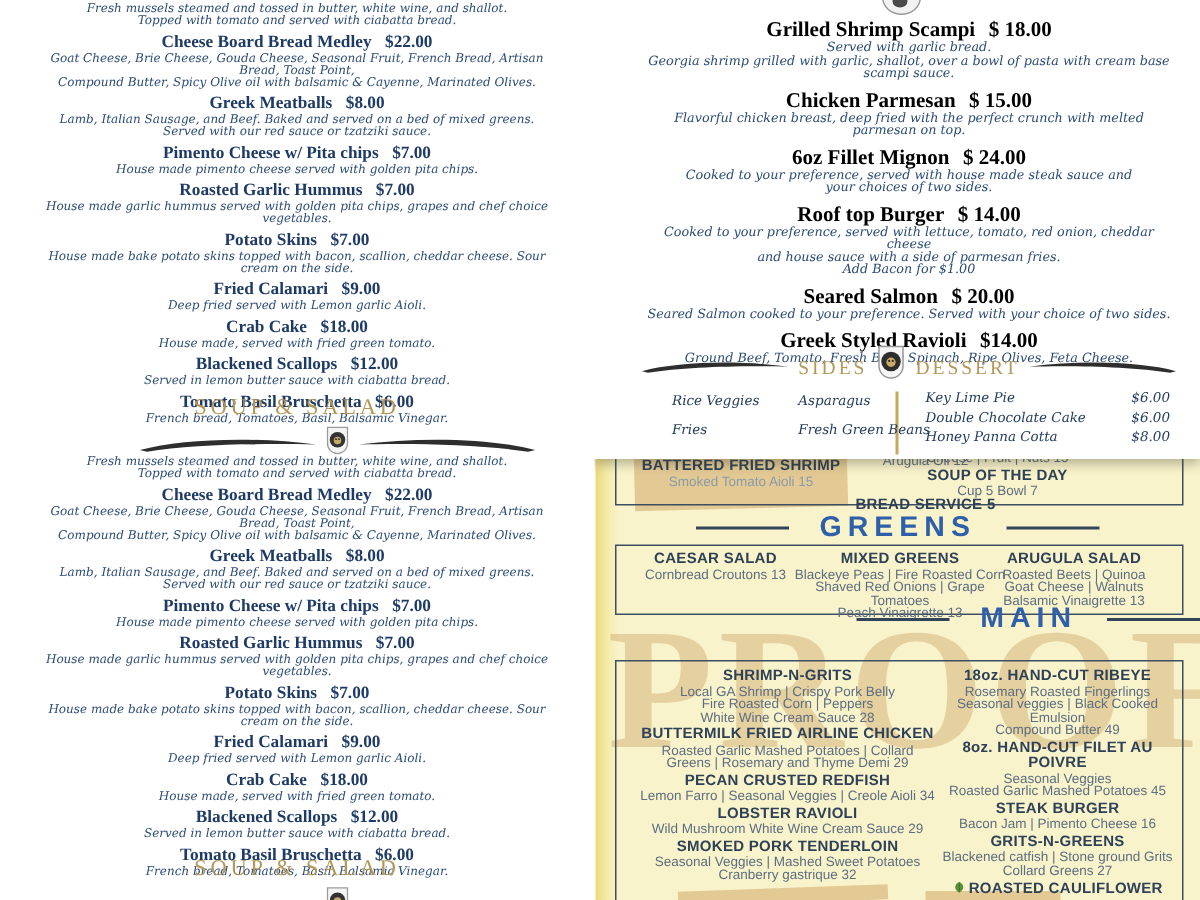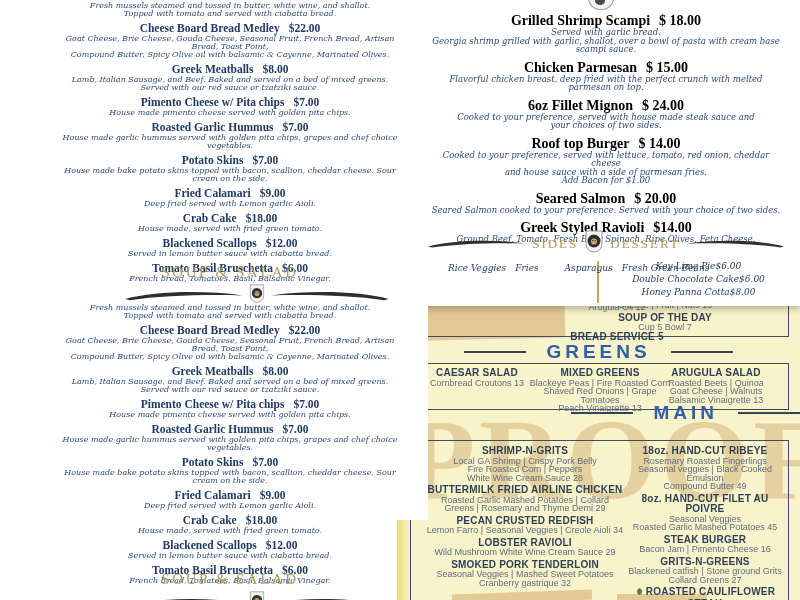--- a/index.html
+++ b/index.html
@@ -1,19 +1,19 @@
 <!DOCTYPE html>
 <html><head>
 <meta charset="utf-8">
 <style>
   html,body{margin:0;padding:0;background:#e9e9e9;}
   #stage{position:relative;width:800px;height:600px;overflow:hidden;background:#ffffff;
          font-family:"Liberation Serif", serif;}
   
-  .page-left{position:absolute;left:0;top:0;width:396px;height:520px;background:#fff;z-index:3;margin-left:32px;}
+  .page-left{position:absolute;left:0;top:0;width:396px;height:520px;background:#fff;z-index:3;}
   .page-right-white{position:absolute;left:396px;top:0;width:404px;height:306px;background:#fff;
                     z-index:2;box-shadow:0 3px 7px rgba(60,60,40,.35);}
   .page-yellow{position:absolute;left:397px;top:293px;width:403px;height:307px;z-index:1;overflow:hidden;
                background:linear-gradient(90deg,#ecd97c 0px,#f4eaa6 7px,#f9f3cb 16px,#f9f3cb 100%);
                font-family:"Liberation Sans", sans-serif;}
   
   .mi-name{font-weight:bold;color:#1e3a66;font-size:11.5px;line-height:13px;}
   .mi-price{margin-left:9px;}
   .mdesc{font-family:"DejaVu Serif", serif;font-style:italic;color:#2b4a74;font-size:8px;line-height:8px;}
   .litem{margin-top:4px;}
@@ -28,21 +28,21 @@
   .rblock{position:absolute;left:430px;top:14px;width:352px;text-align:center;}
   .ritem{margin-bottom:7px;}
   .ri-name{font-weight:bold;color:#000000;font-size:14px;line-height:14px;}
   .rdesc{font-family:"DejaVu Serif", serif;font-style:italic;color:#2b4a74;font-size:8.5px;line-height:8.5px;}
   .boldnote{font-weight:bold;}
   .sd-header{position:absolute;left:426px;top:230px;width:360px;display:flex;align-items:center;
              justify-content:center;gap:5px;}
   .sd-title{color:#b39858;font-size:13px;letter-spacing:2px;white-space:nowrap;}
   .gold-vline{position:absolute;left:597px;top:261px;width:2px;height:42px;background:#c4a860;}
   .sides-cols{position:absolute;left:448px;top:263px;display:flex;gap:26px;}
-  .sides-col{display:flex;flex-direction:row;gap:9px;}
+  .sides-col{display:flex;flex-direction:column;gap:9px;}
   .side-item{font-family:"DejaVu Serif", serif;font-style:italic;color:#243d5e;font-size:9px;line-height:10px;white-space:nowrap;}
   .dessert-list{position:absolute;left:617px;top:261px;width:163px;display:flex;flex-direction:column;gap:3px;}
   .dessert-row{display:flex;justify-content:space-between;font-family:"DejaVu Serif", serif;font-style:italic;
                color:#243d5e;font-size:9px;line-height:10px;}
   .partial-medallion{position:absolute;left:588px;top:-13px;width:24px;height:21px;border-radius:50%;
                      background:#f2f2f2;border:1px solid #9a9a9a;}
   .partial-medallion::after{content:"";position:absolute;left:6px;top:9px;width:10px;height:8px;border-radius:50%;background:#4a4a4a;}
   
   .watermark{position:absolute;left:8px;top:112px;z-index:1;font-family:"Liberation Serif", serif;
              font-weight:bold;font-size:115px;line-height:110px;letter-spacing:4px;
@@ -257,41 +257,45 @@
       <div class="sides-col">
         <div class="side-item">Rice Veggies</div>
         <div class="side-item">Fries</div>
       </div>
       <div class="sides-col">
         <div class="side-item">Asparagus</div>
         <div class="side-item">Fresh Green Beans</div>
       </div>
     </div>
 
-    <div class="dessert-list" style="left:221px;align-items:center;">
+    <div class="dessert-list" style="left:221px;">
       <div class="dessert-row">
         <span>Key Lime Pie</span>
         <span>$6.00</span>
       </div>
       <div class="dessert-row">
         <span>Double Chocolate Cake</span>
         <span>$6.00</span>
       </div>
       <div class="dessert-row">
         <span>Honey Panna Cotta</span>
         <span>$8.00</span>
       </div>
     </div>
   </div>
 
   <div class="page-yellow">
     <div class="watermark">PROOF</div>
 
     <div class="ybox ybox-starters"></div>
     <div class="yhl hl-shrimp"></div>
+    <div class="ycol" style="left:18px;top:13px;width:158px;">
+      <div class="ytitle">BATTERED FRIED SHRIMP</div>
+      <div class="yline starter-line">Smoked Tomato Aioli 15</div>
+    </div>
     <div class="ycol" style="left:100px;top:10px;width:120px;left:100px;">
       <div class="yline" style="margin-left:60px;width:120px;">Arugula Oil 12</div>
       <div class="ytitle" style="margin-left:60px;width:120px;margin-top:20px;">BREAD SERVICE 5</div>
     </div>
     <div class="ycol" style="left:198px;top:8px;width:140px;">
       <div class="yline">Cheese | Fruit | Nuts 15</div>
       <div class="ytitle" style="margin-top:3px;">SOUP OF THE DAY</div>
       <div class="yline">Cup 5   Bowl 7</div>
     </div>
 

